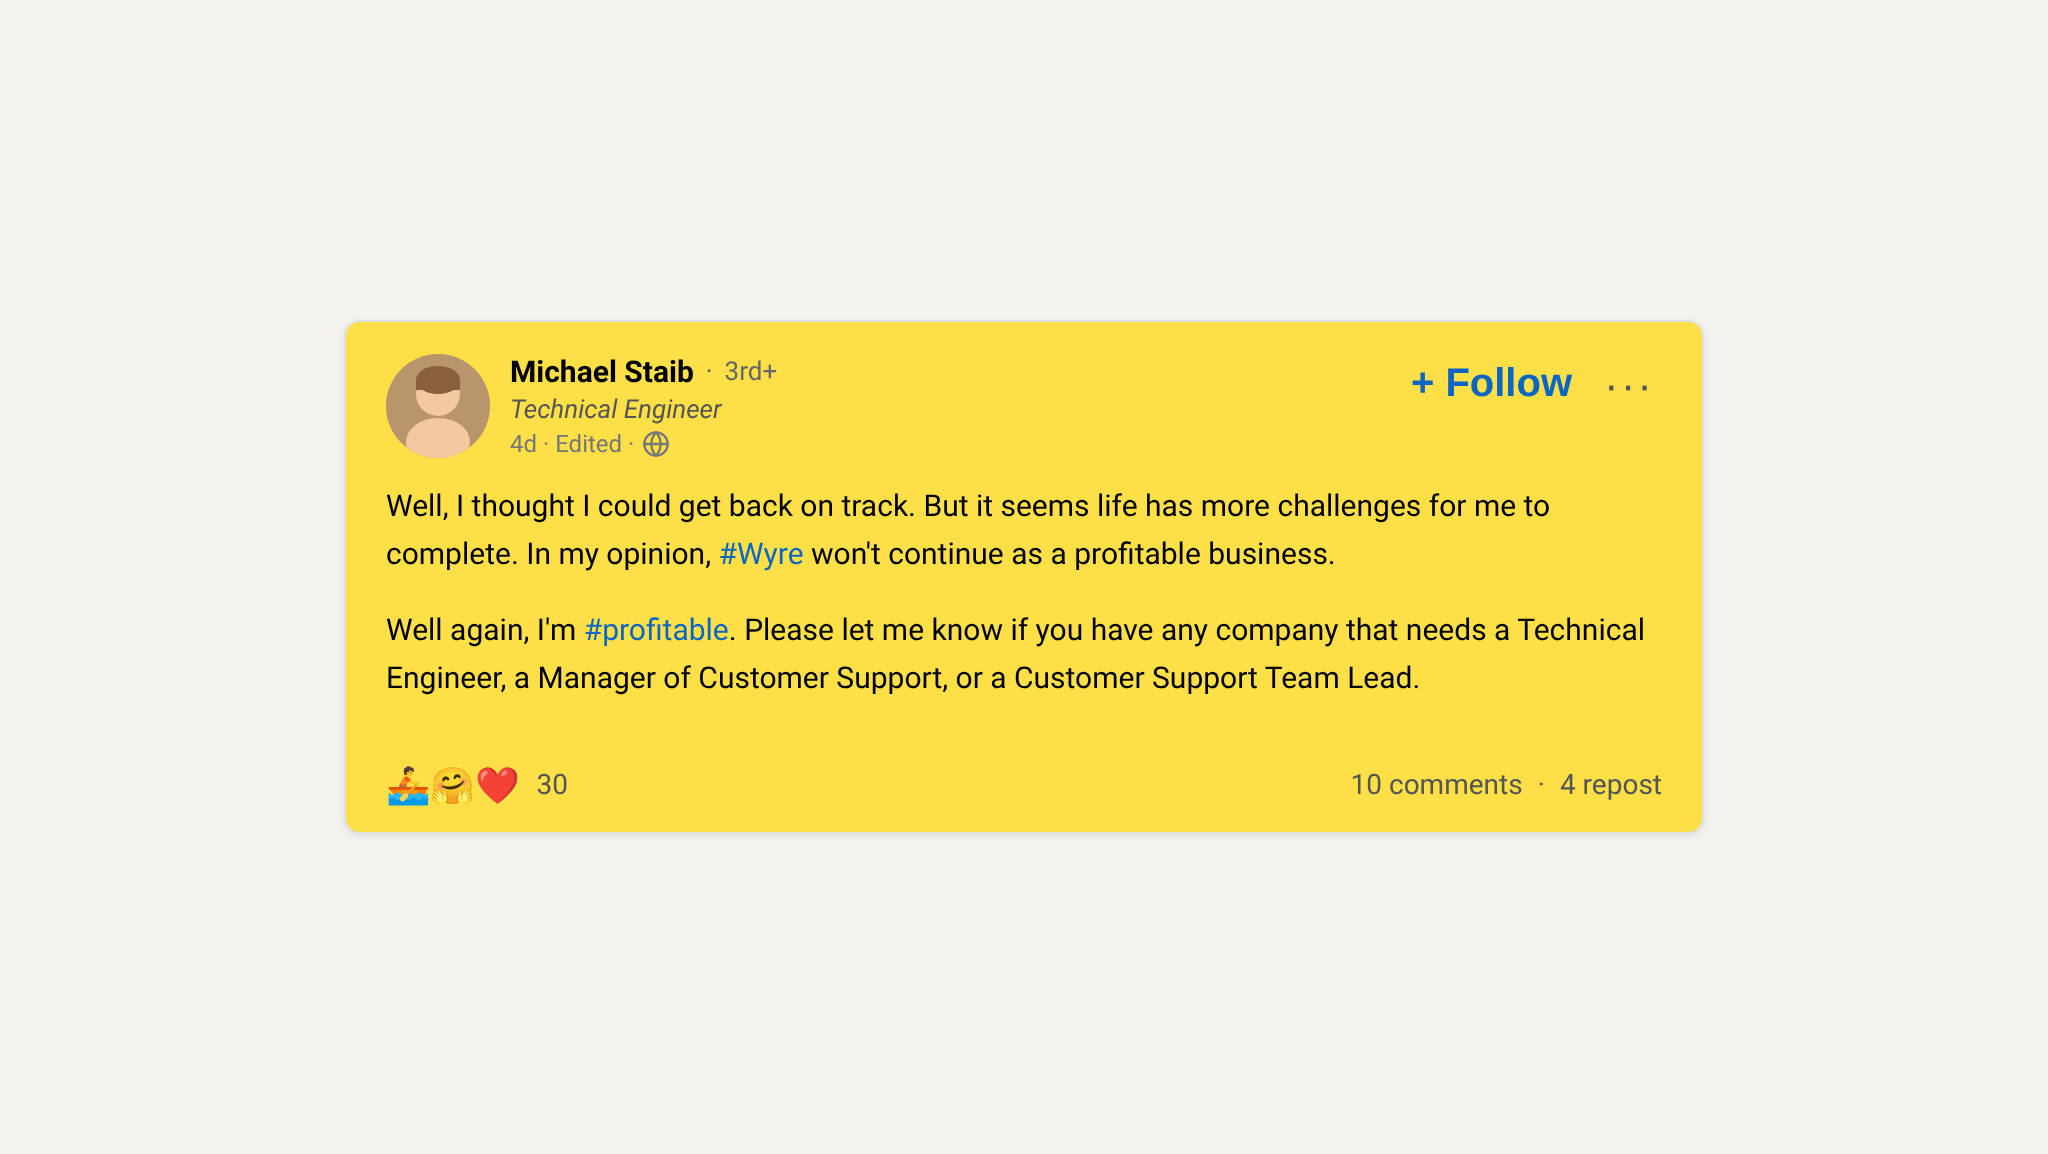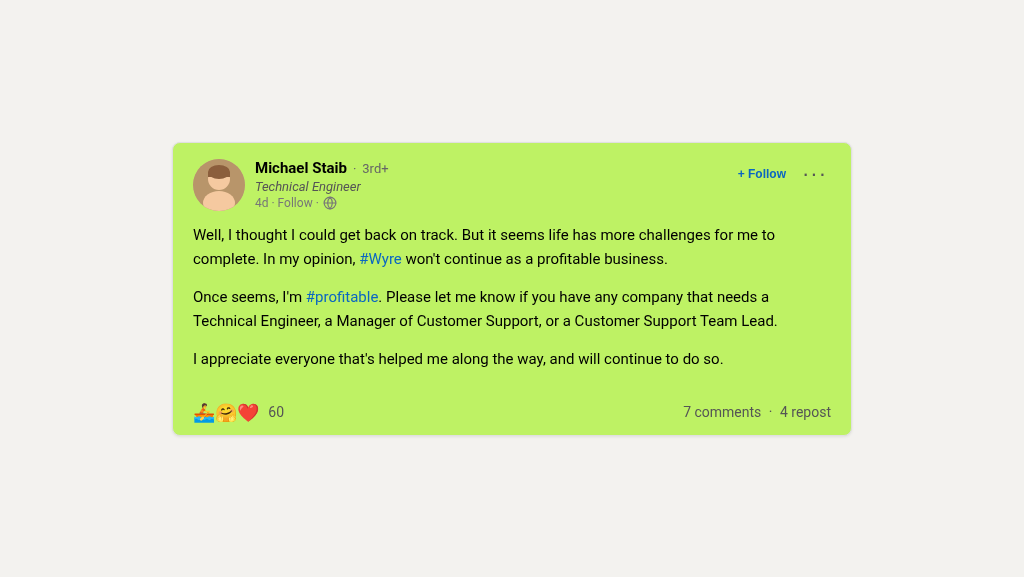--- a/index.html
+++ b/index.html
@@ -12,21 +12,21 @@
       background: #fff;
       font-family: -apple-system, BlinkMacSystemFont, 'Segoe UI', Roboto, Helvetica, Arial, sans-serif;
       display: flex;
       justify-content: center;
       align-items: center;
       min-height: 100vh;
       background: #f3f2ef;
     }
 
     .card {
-      background: #bef264;
+      background: #fde047;
       border-radius: 8px;
       border: 1px solid #e0e0e0;
       width: 680px;
       padding: 16px 20px 12px 20px;
       box-shadow: 0 1px 3px rgba(0,0,0,0.08);
     }
 
     .header {
       display: flex;
       align-items: flex-start;
@@ -110,21 +110,21 @@
       gap: 12px;
       padding-top: 4px;
     }
 
     .follow-btn {
       display: flex;
       align-items: center;
       gap: 4px;
       color: #0a66c2;
       font-weight: 600;
-      font-size: 12px;
+      font-size: 20px;
       cursor: pointer;
       background: none;
       border: none;
       padding: 0;
     }
 
     .more-btn {
       color: #555;
       font-size: 22px;
       cursor: pointer;
@@ -218,21 +218,21 @@
         </svg>
       </div>
       <div class="user-info">
         <div class="user-name-row">
           <span class="user-name">Michael Staib</span>
           <span class="degree-badge">·</span>
           <span class="degree-badge">3rd+</span>
         </div>
         <div class="user-title">Technical Engineer</div>
         <div class="post-meta">
-          <span>4d · Follow ·</span>
+          <span>4d · Edited ·</span>
           <span class="globe-icon">
             <svg width="14" height="14" viewBox="0 0 24 24" fill="none" stroke="#777" stroke-width="2" stroke-linecap="round" stroke-linejoin="round">
               <circle cx="12" cy="12" r="10"></circle>
               <line x1="2" y1="12" x2="22" y2="12"></line>
               <path d="M12 2a15.3 15.3 0 0 1 4 10 15.3 15.3 0 0 1-4 10 15.3 15.3 0 0 1-4-10 15.3 15.3 0 0 1 4-10z"></path>
             </svg>
           </span>
         </div>
       </div>
     </div>
@@ -241,36 +241,35 @@
       <button class="follow-btn">+ Follow</button>
       <button class="more-btn">···</button>
     </div>
   </div>
 
   <div class="post-content">
     <p>
       <span>Well, I thought I could get back on track. But it seems life has more challenges for me to complete. In my opinion, </span><a class="hashtag">#Wyre</a><span> won't continue as a profitable business.</span>
     </p>
     <p>
-      <span>Once seems, I'm </span><a class="hashtag">#profitable</a><span>. Please let me know if you have any company that needs a Technical Engineer, a Manager of Customer Support, or a Customer Support Team Lead.</span>
+      <span>Well again, I'm </span><a class="hashtag">#profitable</a><span>. Please let me know if you have any company that needs a Technical Engineer, a Manager of Customer Support, or a Customer Support Team Lead.</span>
     </p>
-    <p>I appreciate everyone that's helped me along the way, and will continue to do so.</p>
   </div>
 
   <div class="footer">
     <div class="reactions">
       <div class="reaction-emojis">
 
         <span class="emoji">🚣</span>
 
         <span class="emoji">🤗</span>
 
         <span class="emoji">❤️</span>
       </div>
-      <span class="reaction-count">60</span>
+      <span class="reaction-count">30</span>
     </div>
     <div class="engagement">
-      <span>7 comments</span>
+      <span>10 comments</span>
       <span class="dot-separator">·</span>
       <span>4 repost</span>
     </div>
   </div>
 </div>
 
 </body></html>

